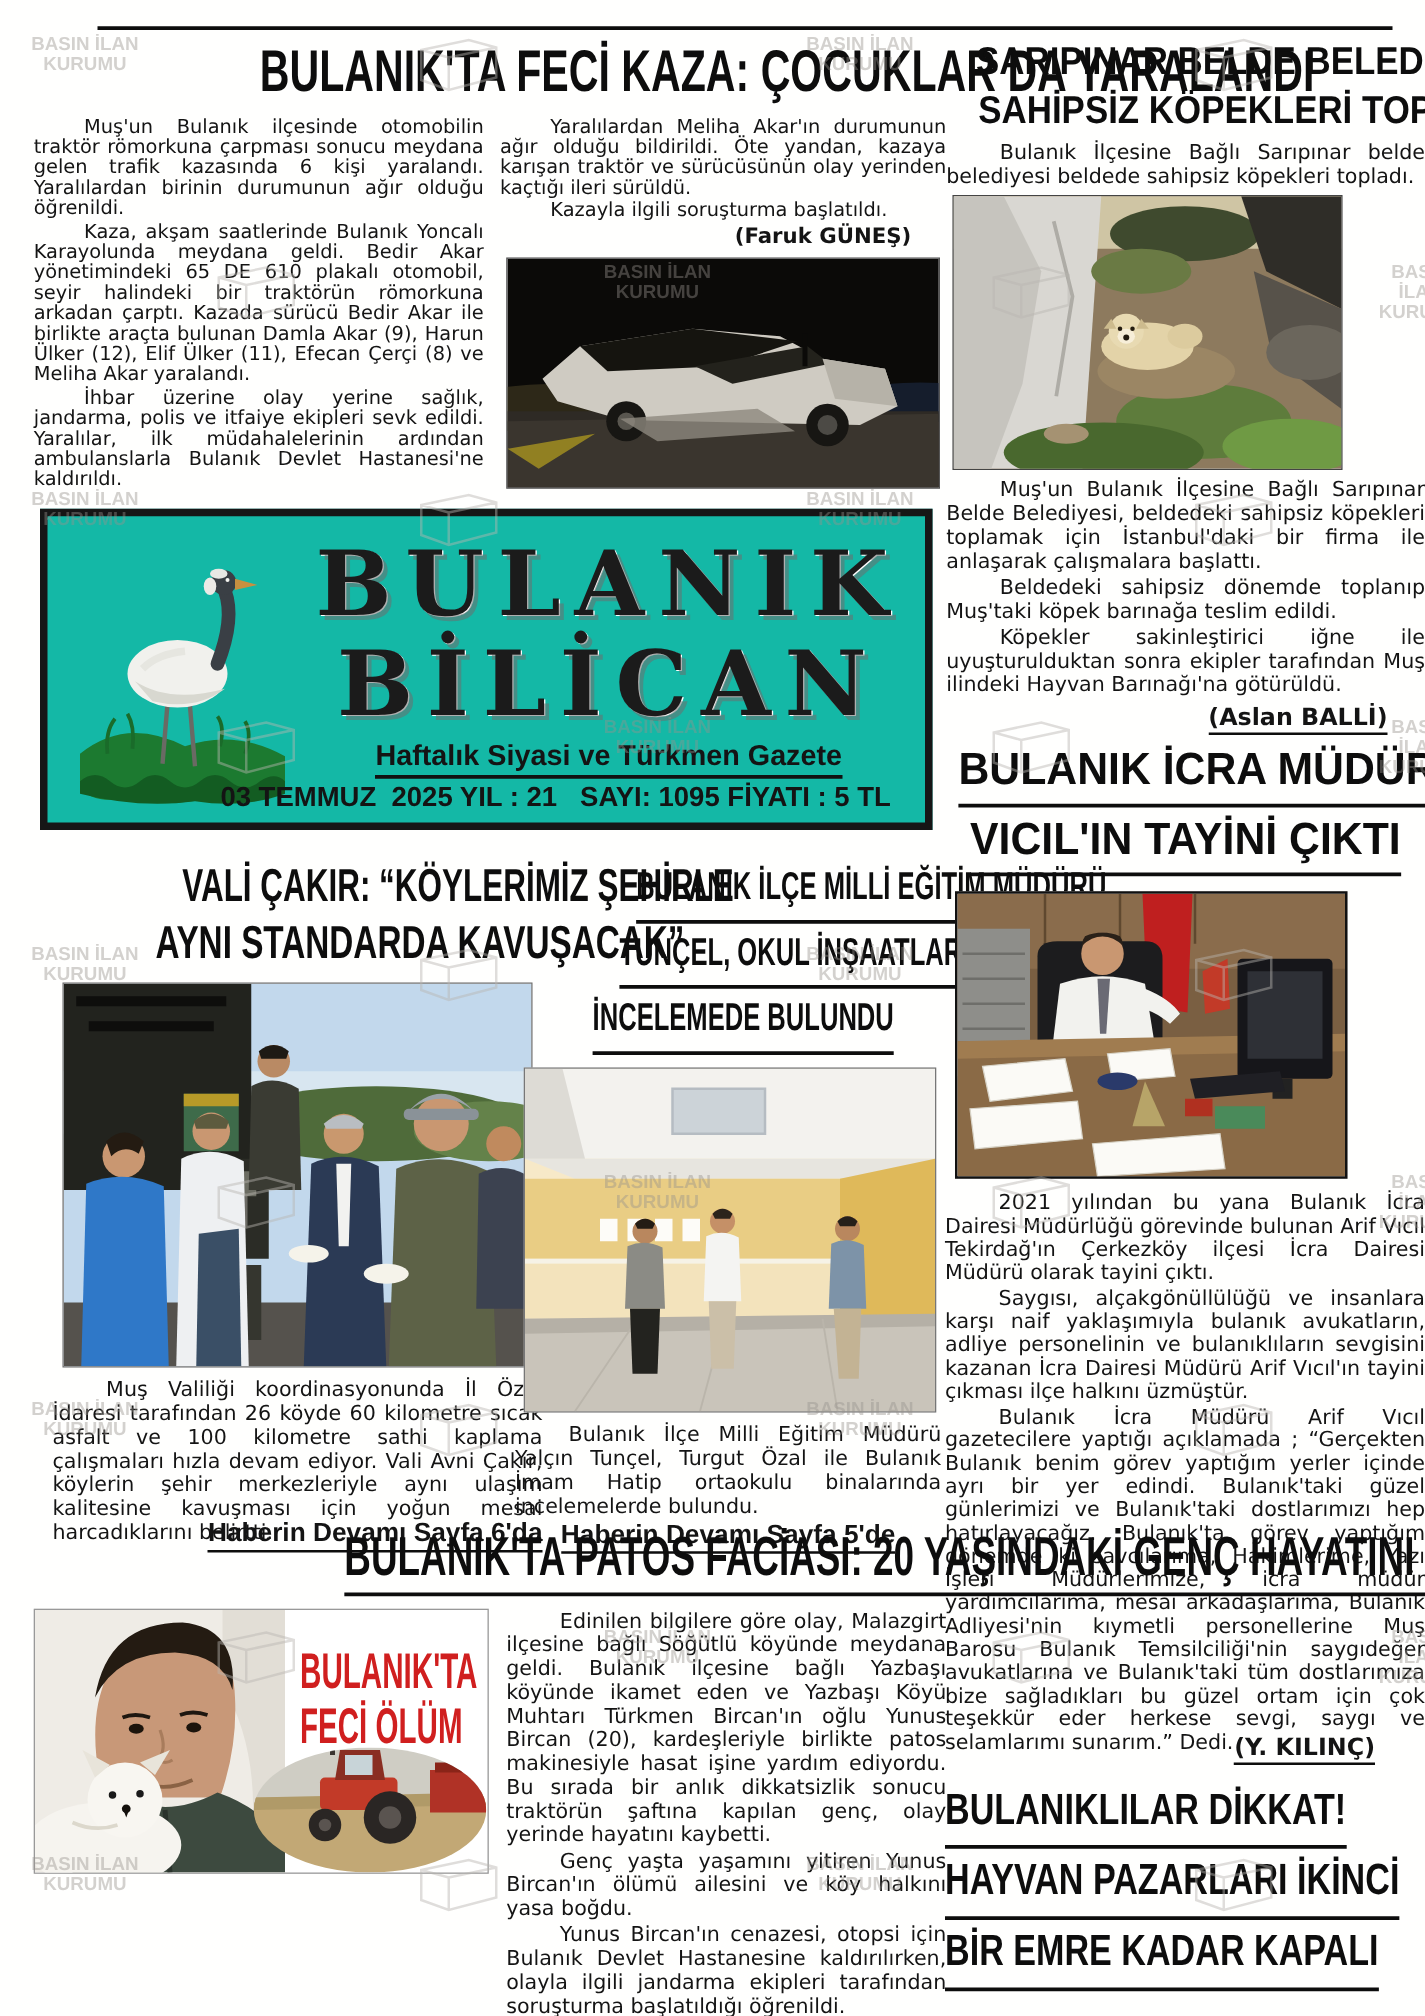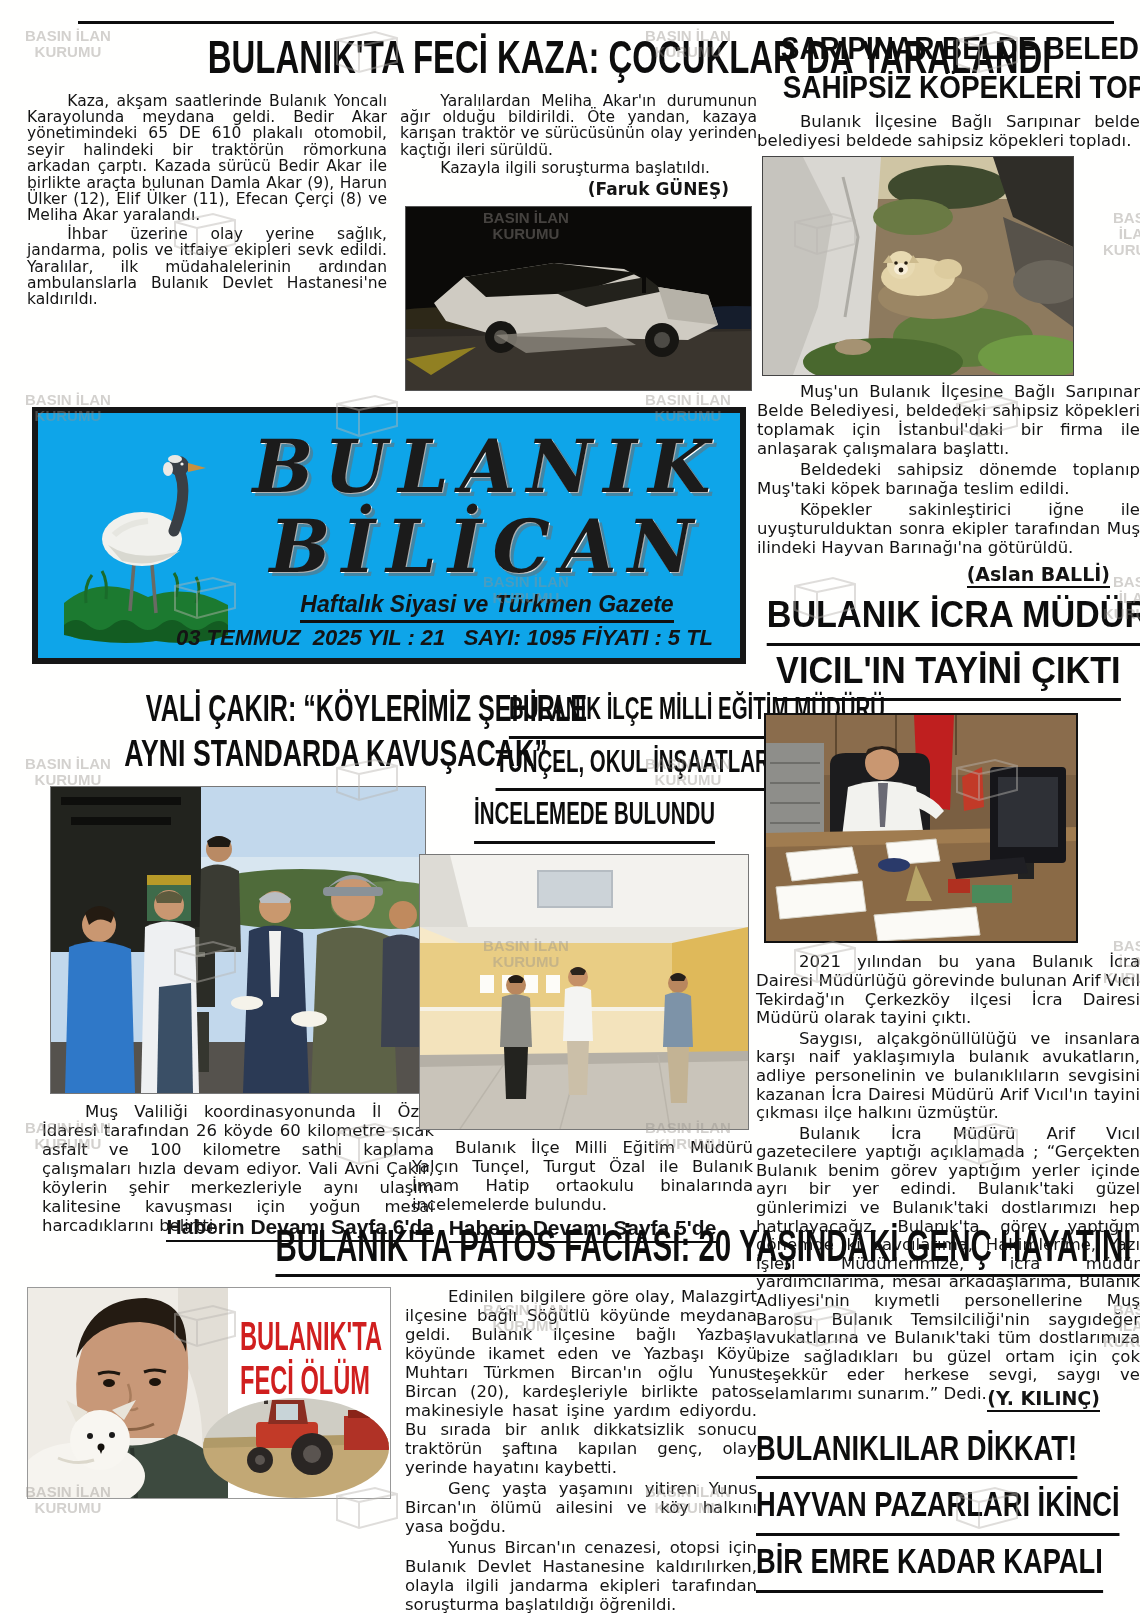--- a/index.html
+++ b/index.html
@@ -14,21 +14,21 @@
   .p{margin:0 0 2px 0;text-align:justify;text-indent:2.6em;}
   .body15{font-size:15.5px;line-height:16.4px;}
   .body16{font-size:16.5px;line-height:19px;}
   .body-icra{font-size:16.5px;line-height:18.6px;}
   .byl{font-weight:bold;text-align:right;font-size:17px;}
   .byl .u{border-bottom:2px solid #0d0d0d;padding-bottom:1px;margin-top:20px;}
   .more{font-family:"Liberation Sans",sans-serif;font-weight:bold;font-size:21px;
         border-bottom:2px solid #0d0d0d;display:inline-block;padding-bottom:1px;}
   .photo{display:block;border:1px solid #8a8a86;background:#ddd;}
   
-  #masthead{left:32px;top:407px;width:702px;height:245px;border:6px solid #161616;background:#0ea5e9;font-style:italic;}
+  #masthead{left:32px;top:407px;width:702px;height:245px;border:6px solid #161616;background:#14b8a6;}
   .mast-title{font-family:"DejaVu Serif",serif;font-weight:bold;color:#1b1b1b;
               letter-spacing:11px;font-size:72px;line-height:80px;text-align:center;
               text-shadow:4px 4px 0 rgba(110,110,110,0.55),1px 1px 0 #ffffff;}
   .mast-sub{font-family:"Liberation Sans",sans-serif;font-weight:bold;font-size:23px;
             border-bottom:3px solid #111;padding-bottom:2px;display:inline-block;}
   .mast-date{font-family:"Liberation Sans",sans-serif;font-weight:bold;font-size:22px;white-space:pre;}
   
   #watermark-layer{position:absolute;inset:0;z-index:9;pointer-events:none;}
   .wm-text{position:absolute;font-family:"Liberation Sans",sans-serif;font-weight:bold;
            font-size:15px;line-height:16px;color:rgba(150,146,141,0.42);text-align:center;}
@@ -41,20 +41,21 @@
 <div id="page">
 
   <div class="abs z1" style="left:78px;top:21px;width:1036px;height:3px;background:#0d0d0d;"></div>
 
   <div class="abs z1" style="left:27px;top:30px;width:730px;">
     <div class="hl ctr" style="font-size:47px;">
       <span class="cx" style="--sx:0.70;">BULANIK'TA FECİ KAZA: ÇOCUKLAR DA YARALANDI</span>
     </div>
     <div style="display:flex;gap:13px;margin-top:8px;">
       <div class="body15" style="width:360px;">
+        <p class="p">Muş'un Bulanık ilçesinde otomobilin traktör römorkuna çarpması sonucu meydana gelen trafik kazasında 6 kişi yaralandı. Yaralılardan birinin durumunun ağır olduğu öğrenildi.</p>
         <p class="p">Kaza, akşam saatlerinde Bulanık  Yoncalı Karayolunda meydana geldi. Bedir Akar yönetimindeki 65 DE 610 plakalı otomobil, seyir halindeki bir traktörün römorkuna arkadan çarptı. Kazada sürücü Bedir Akar ile birlikte araçta bulunan Damla Akar (9), Harun Ülker (12), Elif Ülker (11), Efecan Çerçi (8) ve Meliha Akar yaralandı.</p>
         <p class="p">İhbar üzerine olay yerine sağlık, jandarma, polis ve itfaiye ekipleri sevk edildi. Yaralılar, ilk müdahalelerinin ardından ambulanslarla Bulanık Devlet Hastanesi'ne kaldırıldı.</p>
       </div>
       <div class="body15" style="width:357px;">
         <p class="p">Yaralılardan Meliha Akar'ın durumunun ağır olduğu bildirildi. Öte yandan, kazaya karışan traktör ve sürücüsünün olay yerinden kaçtığı ileri sürüldü.</p>
         <p class="p">Kazayla ilgili soruşturma başlatıldı.</p>
         <div class="byl" style="margin:4px 28px 0 0;"><span>(Faruk GÜNEŞ)</span></div>
 
         <svg class="photo" style="margin:9px 0 0 5px;border:1px solid #555;" width="345" height="183" viewBox="0 0 345 183" preserveAspectRatio="none">
           <rect width="345" height="183" fill="#0b0a08"></rect>

